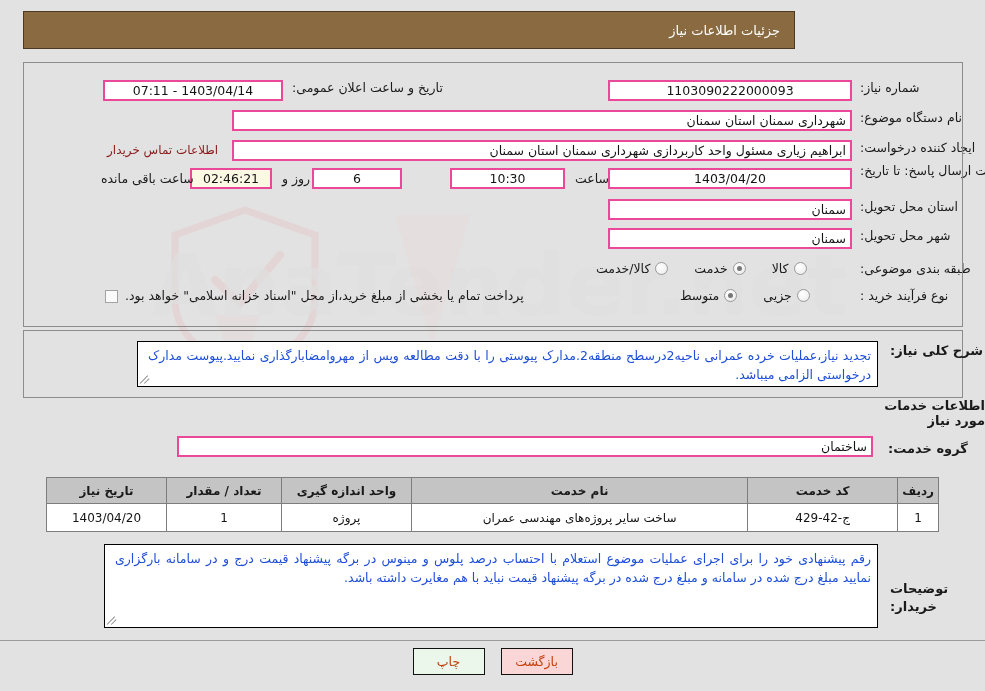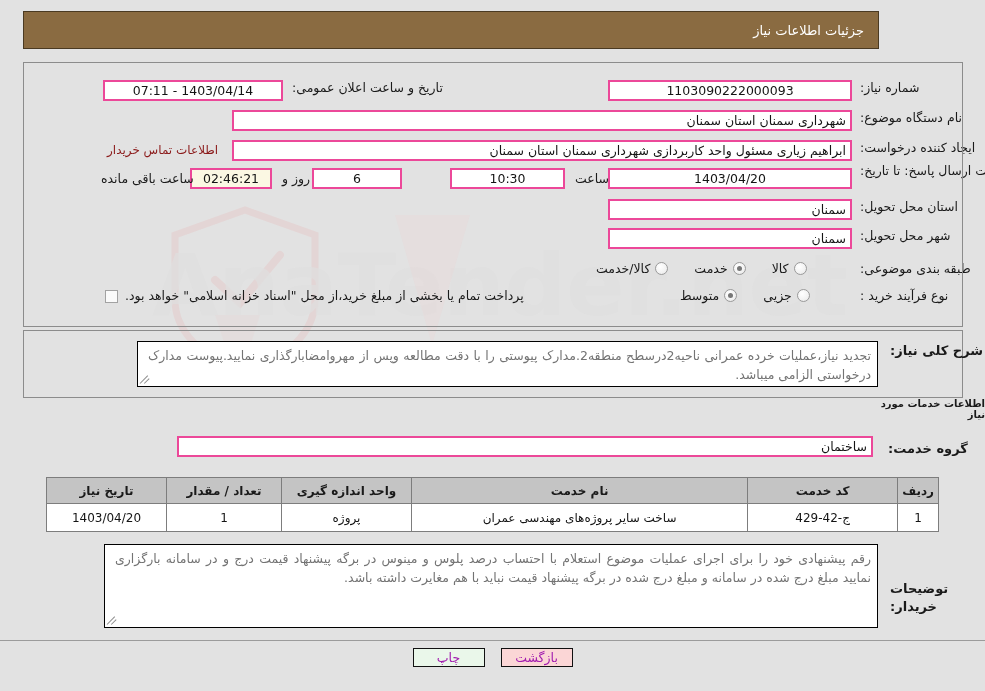--- a/index.html
+++ b/index.html
@@ -15,21 +15,21 @@
   .page {
     position: relative;
     width: 985px; height: 691px;
     background: #e2e2e2;
   }
 
   
   .header-bar {
     position: absolute;
     left: 23px; top: 11px;
-    width: 856px; height: 38px;
+    width: 772px; height: 38px;
     background: #8a6b41;
     border: 1px solid #4a3a22;
     display: flex;
     align-items: center;
     justify-content: flex-start;
     padding: 0 14px;
   }
   .header-title {
     color: #ffffff;
     font-size: 13px;
@@ -125,29 +125,29 @@
 
   
   .band {
     position: absolute;
     left: 23px;
     width: 940px;
     border: 1px solid #8c8c8c;
     z-index: 1;
   }
   .section-title {
-    font-size: 10px;
+    font-size: 13px;
     font-weight: bold;
     color: #1a1a1a;
   }
   .ta {
     border: 1px solid #000;
     background: #ffffff;
     font-size: 12.5px;
-    color: #737373;
+    color: #1d4ed8;
     padding: 4px 6px 4px 10px;
     line-height: 1.55;
     position: relative;
     text-align: justify;
     overflow: hidden;
   }
   .ta .grip {
     position: absolute;
     left: 2px; bottom: 1px;
     width: 12px; height: 12px;
@@ -197,24 +197,24 @@
     position: absolute;
     left: 0; top: 648px;
     width: 985px;
     display: flex;
     justify-content: center;
     gap: 16px;
     z-index: 2;
   }
   .btn {
     border: 1px solid #111;
-    height: 19px;
+    height: 27px;
     min-width: 72px;
     font-size: 12.5px;
-    color: #a21caf;
+    color: #c2410c;
     display: flex;
     align-items: center;
     justify-content: center;
     cursor: pointer;
     font-family: inherit;
   }
   .btn-print  { background: #eaf7ea; }
   .btn-back   { background: #fbd6d6; }
 
   .hr-line {

